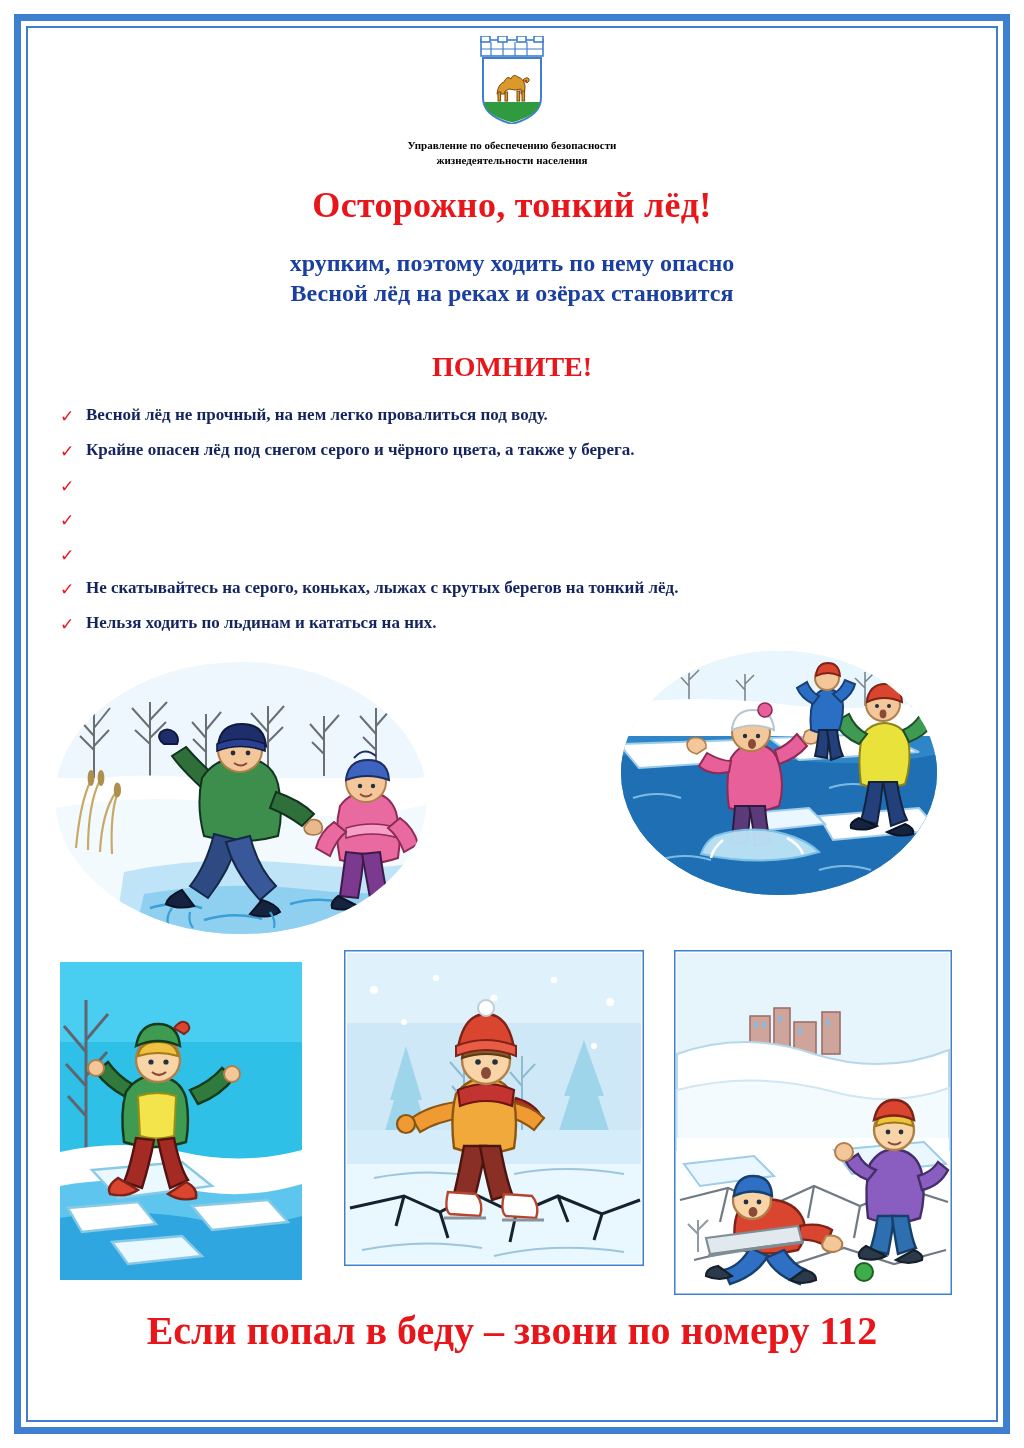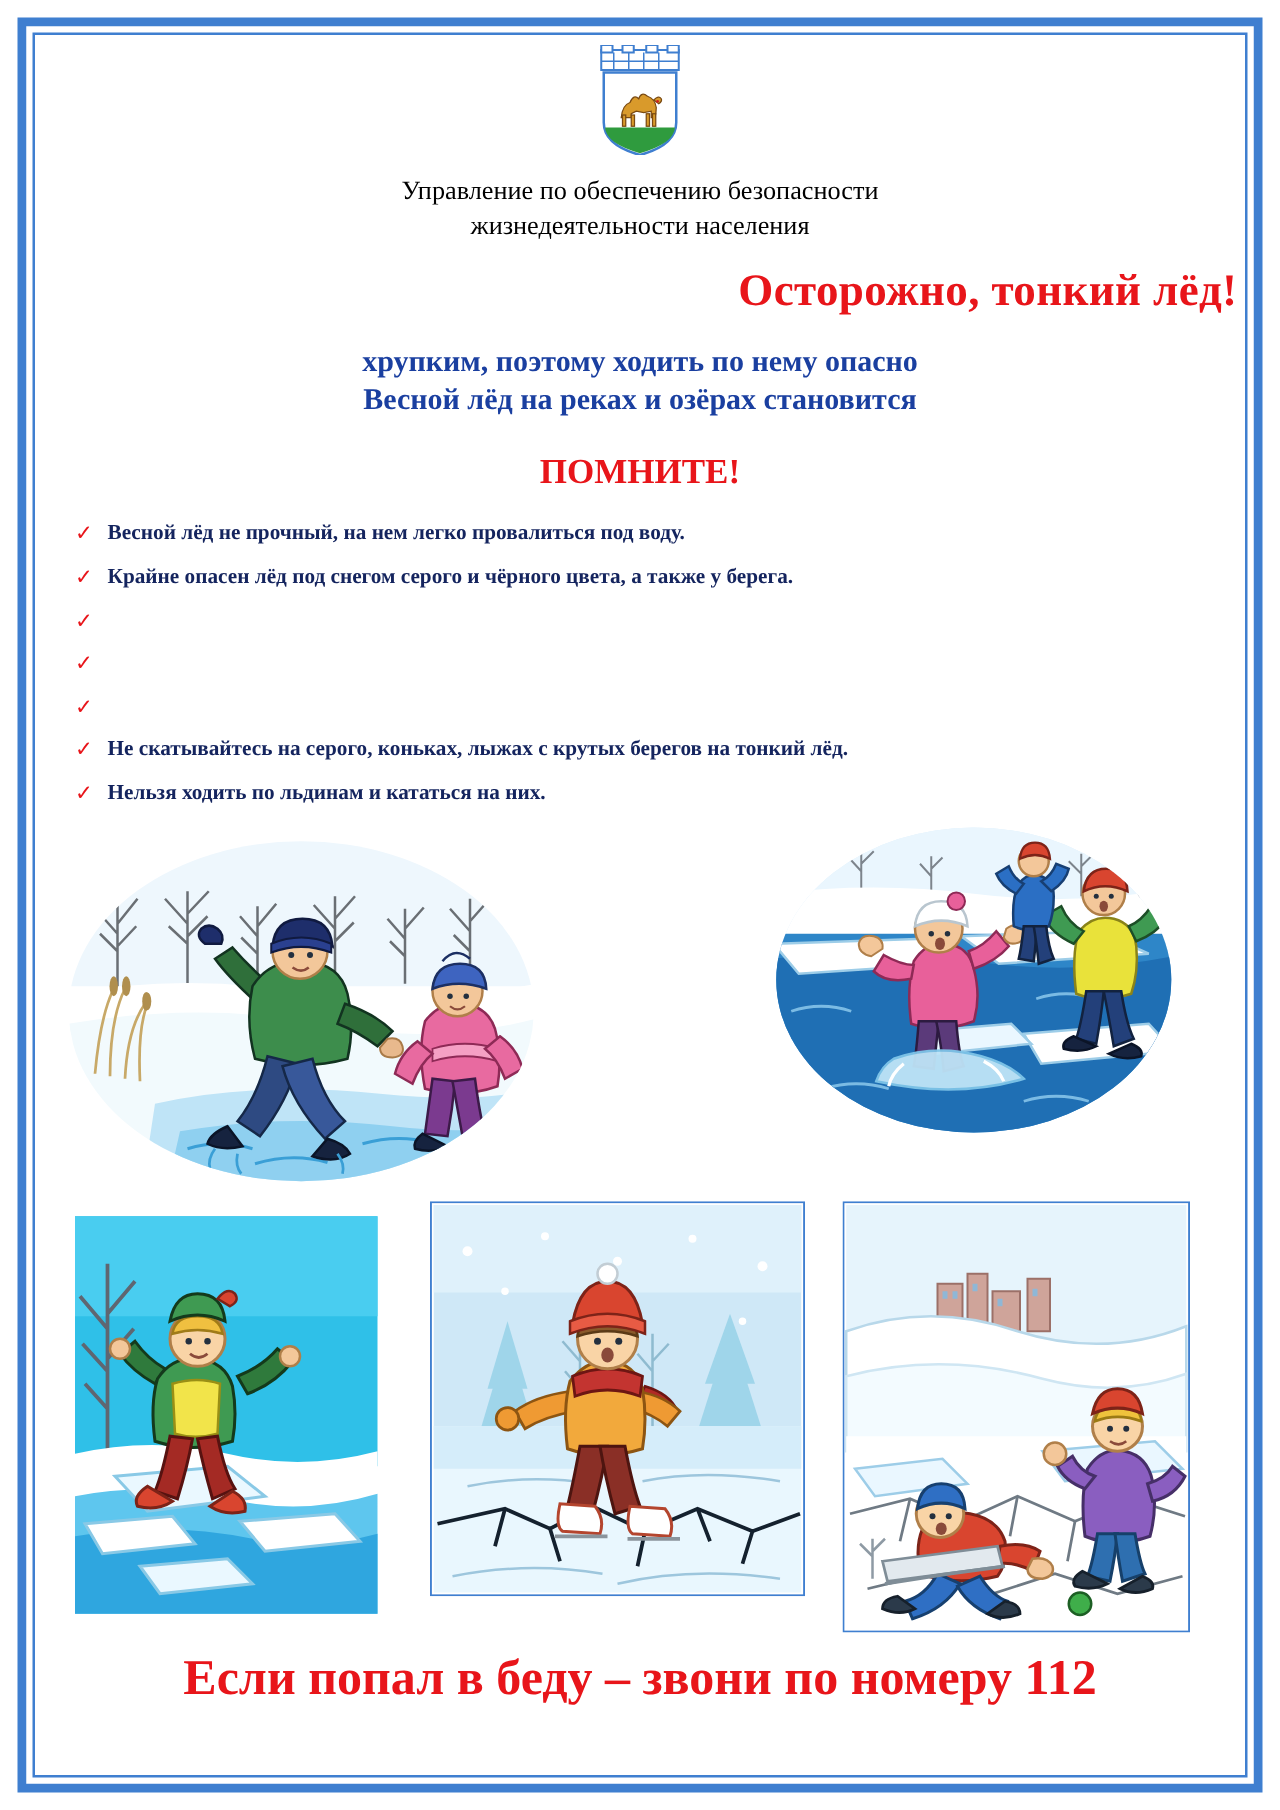--- a/index.html
+++ b/index.html
@@ -57,47 +57,47 @@
   .crest {
     width: 78px;
     height: 88px;
     position: relative;
   }
 
   
   .org-title {
     margin-top: 14px;
     text-align: center;
-    font-weight: normal;
-    font-size: 21px;
+    font-weight: bold;
+    font-size: 11px;
     line-height: 1.35;
     color: #000000;
   }
   .org-title div { white-space: nowrap; }
 
   .main-title {
     margin-top: 16px;
-    text-align: right;
+    text-align: center;
     font-weight: bold;
     font-size: 36px;
     color: #e8151a;
     letter-spacing: 0.3px;
   }
 
   .subtitle {
     margin-top: 22px;
     text-align: center;
     font-weight: bold;
     font-size: 24px;
     line-height: 1.28;
     color: #1a3fa0;
   }
 
   .remember {
-    margin-top: 26px;
+    margin-top: 42px;
     text-align: center;
     font-weight: bold;
     font-size: 28px;
     color: #e8151a;
   }
 
   
   .rules {
     margin: 22px 0 0 0;
     padding: 0 0 0 26px;

